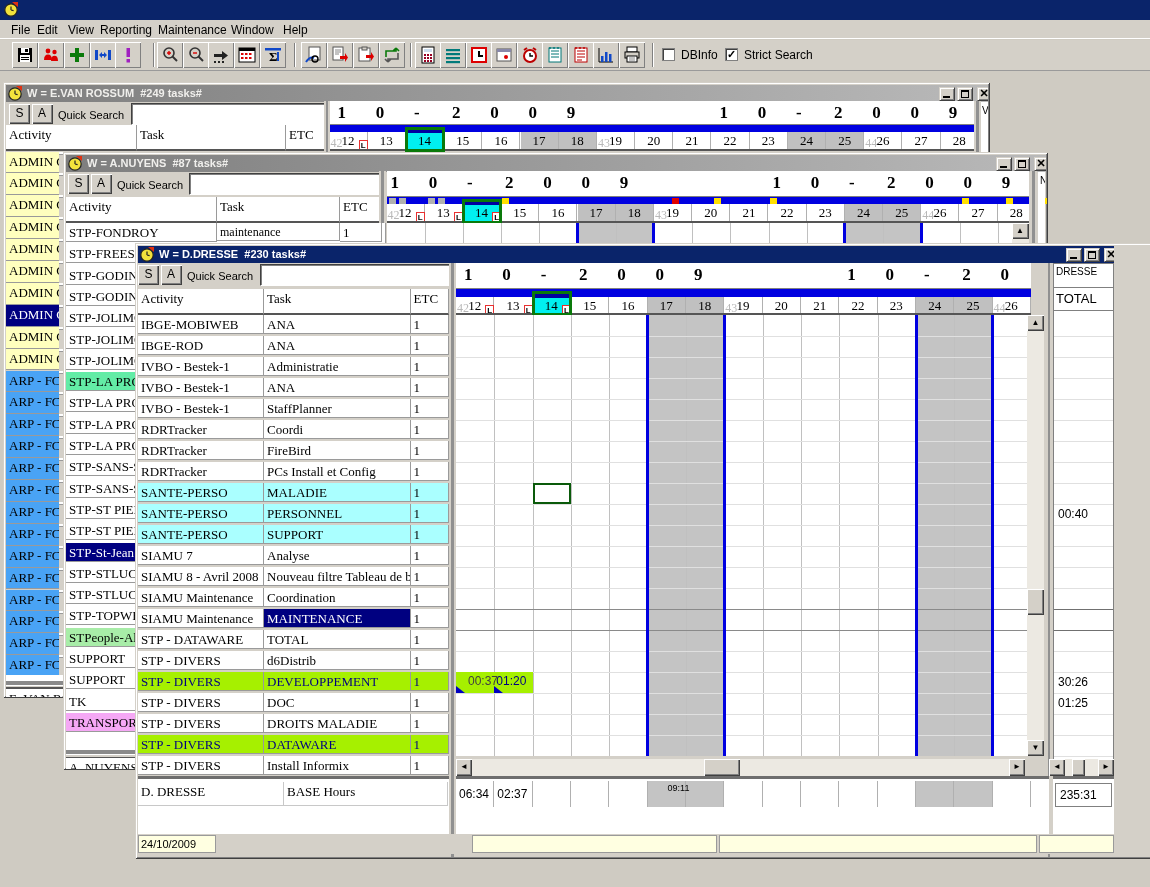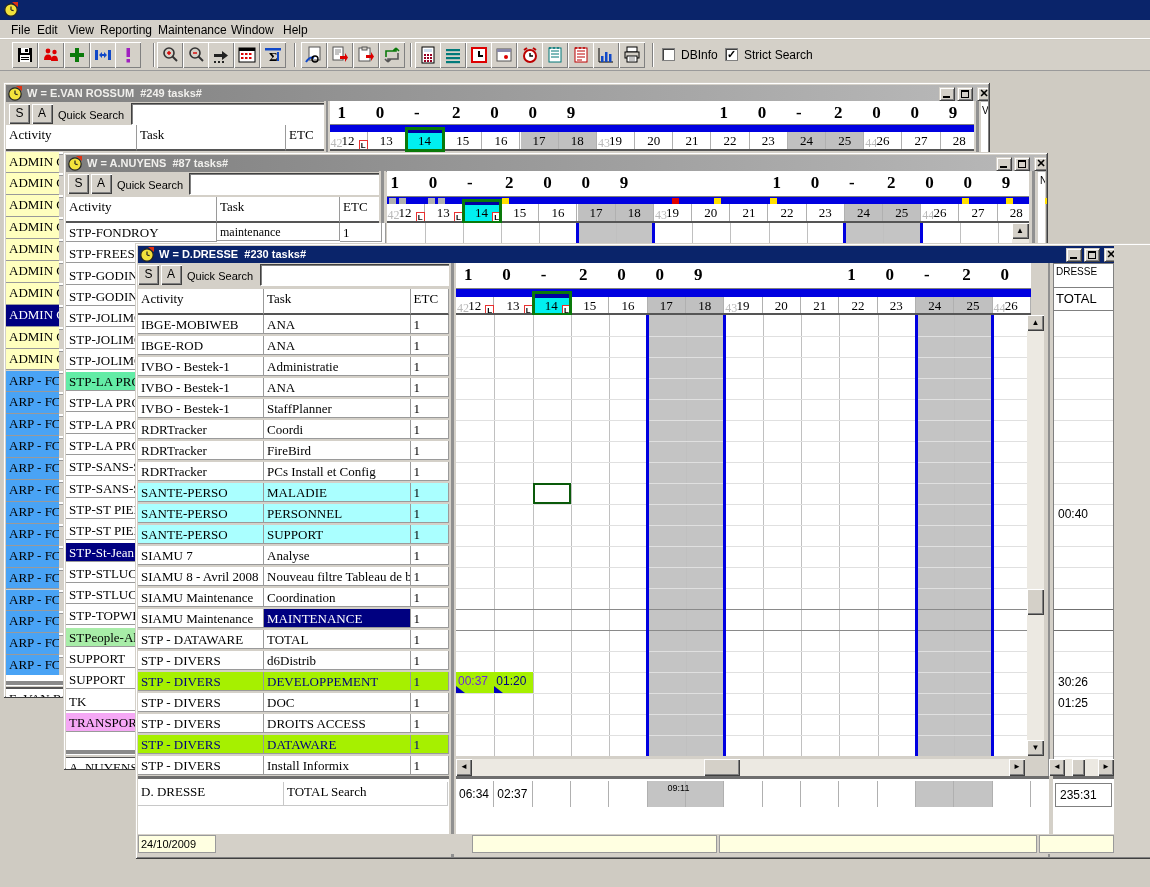--- a/index.html
+++ b/index.html
@@ -652,21 +652,21 @@
 <div class="cell" style="left:2px;top:407.0px;width:126px;background:#fff;color:#000">STP - DIVERS</div>
 <div class="cell" style="left:128px;top:407.0px;width:146.5px;background:#fff;color:#000">d6Distrib</div>
 <div class="cell" style="left:274.5px;top:407.0px;width:38.5px;background:#fff;color:#000">1</div>
 <div class="cell" style="left:2px;top:428.0px;width:126px;background:#a6f000;color:#000080">STP - DIVERS</div>
 <div class="cell" style="left:128px;top:428.0px;width:146.5px;background:#a6f000;color:#000080">DEVELOPPEMENT</div>
 <div class="cell" style="left:274.5px;top:428.0px;width:38.5px;background:#a6f000;color:#000080">1</div>
 <div class="cell" style="left:2px;top:449.0px;width:126px;background:#fff;color:#000">STP - DIVERS</div>
 <div class="cell" style="left:128px;top:449.0px;width:146.5px;background:#fff;color:#000">DOC</div>
 <div class="cell" style="left:274.5px;top:449.0px;width:38.5px;background:#fff;color:#000">1</div>
 <div class="cell" style="left:2px;top:470.0px;width:126px;background:#fff;color:#000">STP - DIVERS</div>
-<div class="cell" style="left:128px;top:470.0px;width:146.5px;background:#fff;color:#000">DROITS ACCESS</div>
+<div class="cell" style="left:128px;top:470.0px;width:146.5px;background:#fff;color:#000">DROITS MALADIE</div>
 <div class="cell" style="left:274.5px;top:470.0px;width:38.5px;background:#fff;color:#000">1</div>
 <div class="cell" style="left:2px;top:491.0px;width:126px;background:#a6f000;color:#000080">STP - DIVERS</div>
 <div class="cell" style="left:128px;top:491.0px;width:146.5px;background:#a6f000;color:#000080">DATAWARE</div>
 <div class="cell" style="left:274.5px;top:491.0px;width:38.5px;background:#a6f000;color:#000080">1</div>
 <div class="cell" style="left:2px;top:512.0px;width:126px;background:#fff;color:#000">STP - DIVERS</div>
 <div class="cell" style="left:128px;top:512.0px;width:146.5px;background:#fff;color:#000">Install Informix</div>
 <div class="cell" style="left:274.5px;top:512.0px;width:38.5px;background:#fff;color:#000">1</div>
 <div style="position:absolute;left:313px;top:19px;width:7px;height:594px;background:#909090;border-left:2px solid #d4d0c8;border-right:2px solid #d4d0c8"></div>
 <div style="position:absolute;left:320px;top:71px;width:571px;height:441px;background:#fff;overflow:hidden">
 <div style="position:absolute;left:191.6px;top:0;width:76.7px;height:441px;background:#c4c4c4"></div>
@@ -708,21 +708,21 @@
 
 <div style="position:absolute;left:0;top:294.0px;width:571px;height:1px;background:#8a8a8a"></div>
 <div style="position:absolute;left:0;top:315.0px;width:571px;height:1px;background:#8a8a8a"></div>
 <div class="blue" style="left:190.1px;top:0;width:3px;height:441px"></div>
 <div class="blue" style="left:266.8px;top:0;width:3px;height:441px"></div>
 <div class="blue" style="left:458.5px;top:0;width:3px;height:441px"></div>
 <div class="blue" style="left:535.1px;top:0;width:3px;height:441px"></div>
 </div>
 <div style="position:absolute;left:396.7px;top:239.0px;width:38.3px;height:21.0px;border:2px solid #0a5a0a;background:#fff"></div>
 <div style="position:absolute;left:320.0px;top:428.0px;width:76.7px;height:21.0px;background:#a6f000"></div>
-<div style="position:absolute;left:322.0px;top:430.0px;font:12px 'Liberation Sans',sans-serif;color:#6d28d9">00:37</div>
+<div style="position:absolute;left:332px;top:430.0px;font:12px 'Liberation Sans',sans-serif;color:#404040">00:37</div>
 <div style="position:absolute;left:360.3px;top:430.0px;font:12px 'Liberation Sans',sans-serif;color:#000080">01:20</div>
 <div style="position:absolute;left:320.0px;top:442.0px;width:0;height:0;border-left:9px solid #0000c0;border-top:7px solid transparent"></div>
 <div style="position:absolute;left:358.3px;top:442.0px;width:0;height:0;border-left:9px solid #0000c0;border-top:7px solid transparent"></div>
 <div style="position:absolute;left:891px;top:71px;width:17px;height:441px;background:#ece9e2"></div>
 <div class="sb arr" style="left:891px;top:71px;width:17px;height:16px">▲</div>
 <div class="sb arr" style="left:891px;top:496px;width:17px;height:16px">▼</div>
 <div class="sb" style="left:891px;top:345px;width:17px;height:26px"></div>
 <div style="position:absolute;left:891px;top:512px;width:17px;height:20px;background:#d4d0c8"></div>
 <div style="position:absolute;left:320px;top:515px;width:569px;height:17px;background:#ece9e2"></div>
 <div class="sb arr" style="left:320px;top:515px;width:16px;height:17px">◄</div>
@@ -755,21 +755,21 @@
 <div style="position:absolute;left:918px;top:449.0px;width:59px;height:1px;background:#e0e0e0"></div>
 <div style="position:absolute;left:918px;top:470.0px;width:59px;height:1px;background:#e0e0e0"></div>
 <div style="position:absolute;left:918px;top:491.0px;width:59px;height:1px;background:#e0e0e0"></div>
 <div style="position:absolute;left:918px;top:512.0px;width:59px;height:1px;background:#e0e0e0"></div>
 <div style="position:absolute;left:913px;top:515px;width:65px;height:17px;background:#ece9e2"></div>
 <div class="sb arr" style="left:913px;top:515px;width:16px;height:17px">◄</div>
 <div class="sb arr" style="left:962px;top:515px;width:16px;height:17px">►</div>
 <div class="sb" style="left:936px;top:515px;width:13px;height:17px"></div>
 <div style="position:absolute;left:2px;top:532px;width:976px;height:60px;background:#fff;border-top:3px solid #6e6e6e"></div>
 <div class="cell" style="left:2px;top:538px;width:146px;height:24px;border-right:1px solid #c8c8c8;border-bottom:1px solid #c8c8c8">D. DRESSE</div>
-<div class="cell" style="left:148px;top:538px;width:164px;height:24px;border-right:1px solid #c8c8c8;border-bottom:1px solid #c8c8c8">TOTAL Search</div>
+<div class="cell" style="left:148px;top:538px;width:164px;height:24px;border-right:1px solid #c8c8c8;border-bottom:1px solid #c8c8c8">BASE Hours</div>
 <div style="position:absolute;left:313px;top:532px;width:7px;height:60px;background:#909090;border-left:2px solid #d4d0c8;border-right:2px solid #d4d0c8"></div>
 <div style="position:absolute;left:320px;top:537px;width:575px;height:25px;background:#fff">
 <div style="position:absolute;left:0.0px;top:0;width:38.3px;height:26px;background:#fff;border-right:1px solid #b0b0b0;font:12px 'Liberation Sans',sans-serif;padding:6px 0 0 3px">06:34</div>
 <div style="position:absolute;left:38.3px;top:0;width:38.3px;height:26px;background:#fff;border-right:1px solid #b0b0b0;font:12px 'Liberation Sans',sans-serif;padding:6px 0 0 3px">02:37</div>
 <div style="position:absolute;left:76.7px;top:0;width:38.3px;height:26px;background:#fff;border-right:1px solid #b0b0b0;font:12px 'Liberation Sans',sans-serif;padding:6px 0 0 3px"></div>
 <div style="position:absolute;left:115.0px;top:0;width:38.3px;height:26px;background:#fff;border-right:1px solid #b0b0b0;font:12px 'Liberation Sans',sans-serif;padding:6px 0 0 3px"></div>
 <div style="position:absolute;left:153.3px;top:0;width:38.3px;height:26px;background:#fff;border-right:1px solid #b0b0b0;font:12px 'Liberation Sans',sans-serif;padding:6px 0 0 3px"></div>
 <div style="position:absolute;left:191.6px;top:0;width:38.3px;height:26px;background:#c4c4c4;border-right:1px solid #b0b0b0;font:12px 'Liberation Sans',sans-serif;padding:6px 0 0 3px"></div>
 <div style="position:absolute;left:230.0px;top:0;width:38.3px;height:26px;background:#c4c4c4;border-right:1px solid #b0b0b0;font:12px 'Liberation Sans',sans-serif;padding:6px 0 0 3px"></div>
 <div style="position:absolute;left:268.3px;top:0;width:38.3px;height:26px;background:#fff;border-right:1px solid #b0b0b0;font:12px 'Liberation Sans',sans-serif;padding:6px 0 0 3px"></div>

